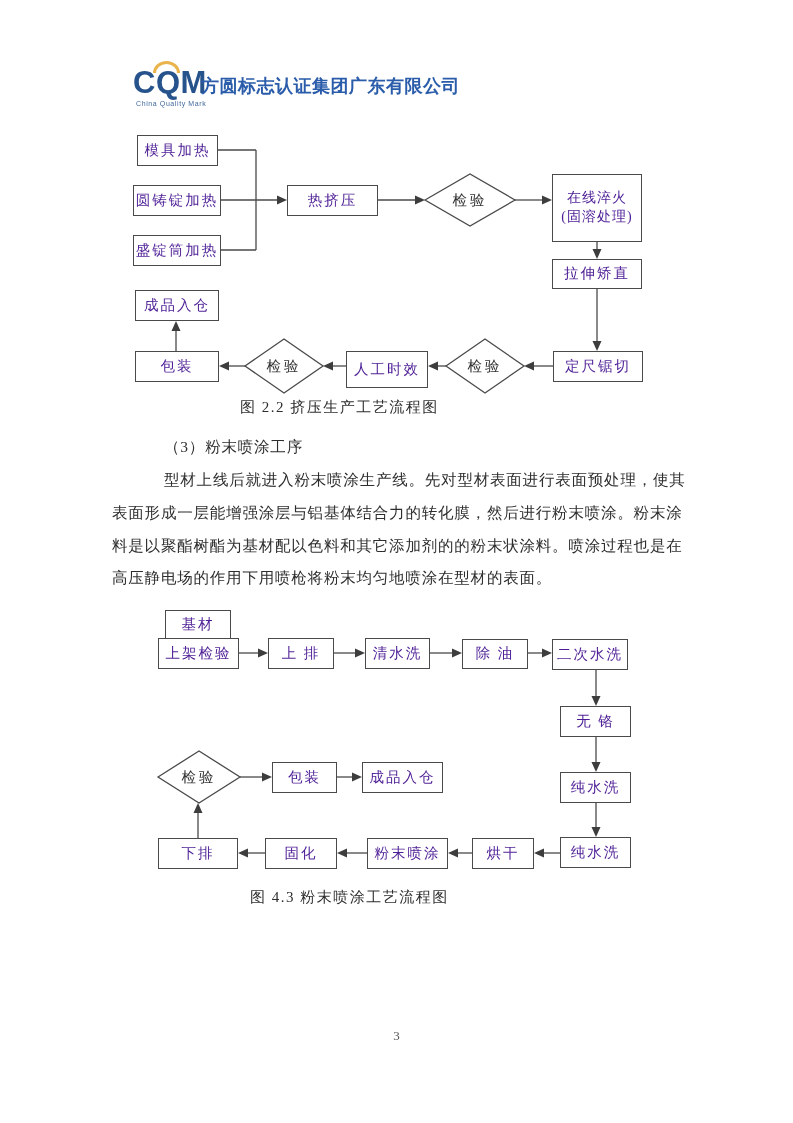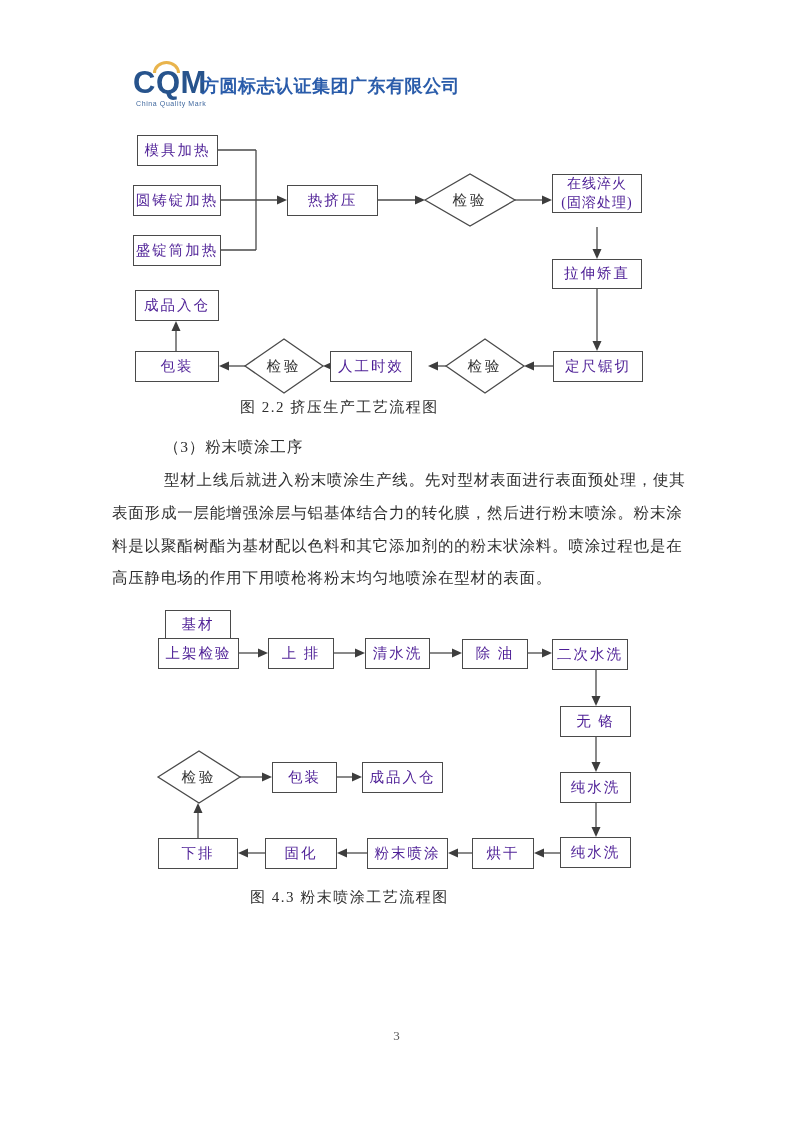--- a/index.html
+++ b/index.html
@@ -104,26 +104,26 @@
       <polygon points="245,366 284,339 323,366 284,393"></polygon>
       <polygon points="158,777 199,751 240,777 199,803"></polygon>
     </g>
   </svg>
 
   <div class="fbox" style="left:137px;top:135px;width:81px;height:31px">模具加热</div>
   <div class="fbox" style="left:133px;top:185px;width:88px;height:31px">圆铸锭加热</div>
   <div class="fbox" style="left:133px;top:235px;width:88px;height:31px">盛锭筒加热</div>
   <div class="fbox" style="left:287px;top:185px;width:91px;height:31px">热挤压</div>
   <span class="dlabel" style="left:470px;top:200px">检验</span>
-  <div class="fbox two-line" style="left:552px;top:174px;width:90px;height:39px">在线淬火
+  <div class="fbox two-line" style="left:552px;top:174px;width:90px;height:68px">在线淬火
 (固溶处理)</div>
   <div class="fbox" style="left:552px;top:259px;width:90px;height:30px">拉伸矫直</div>
   <div class="fbox" style="left:553px;top:351px;width:90px;height:31px">定尺锯切</div>
   <span class="dlabel" style="left:485px;top:366px">检验</span>
-  <div class="fbox" style="left:330px;top:351px;width:82px;height:31px">人工时效</div>
+  <div class="fbox" style="left:346px;top:351px;width:82px;height:37px">人工时效</div>
   <span class="dlabel" style="left:284px;top:366px">检验</span>
   <div class="fbox" style="left:135px;top:351px;width:84px;height:31px">包装</div>
   <div class="fbox" style="left:135px;top:290px;width:84px;height:31px">成品入仓</div>
   <div class="caption" style="left:240px;top:398px;width:320px">图 2.2  挤压生产工艺流程图</div>
 
   <div class="pline" style="left:164px;top:437px">（3）粉末喷涂工序</div>
   <div class="pline" style="left:164px;top:470px">型材上线后就进入粉末喷涂生产线。先对型材表面进行表面预处理，使其</div>
   <div class="pline" style="left:112px;top:536px">料是以聚酯树酯为基材配以色料和其它添加剂的的粉末状涂料。喷涂过程也是在</div>
   <div class="pline" style="left:112px;top:503px">表面形成一层能增强涂层与铝基体结合力的转化膜，然后进行粉末喷涂。粉末涂</div>
   <div class="pline" style="left:112px;top:568px">高压静电场的作用下用喷枪将粉末均匀地喷涂在型材的表面。</div>

